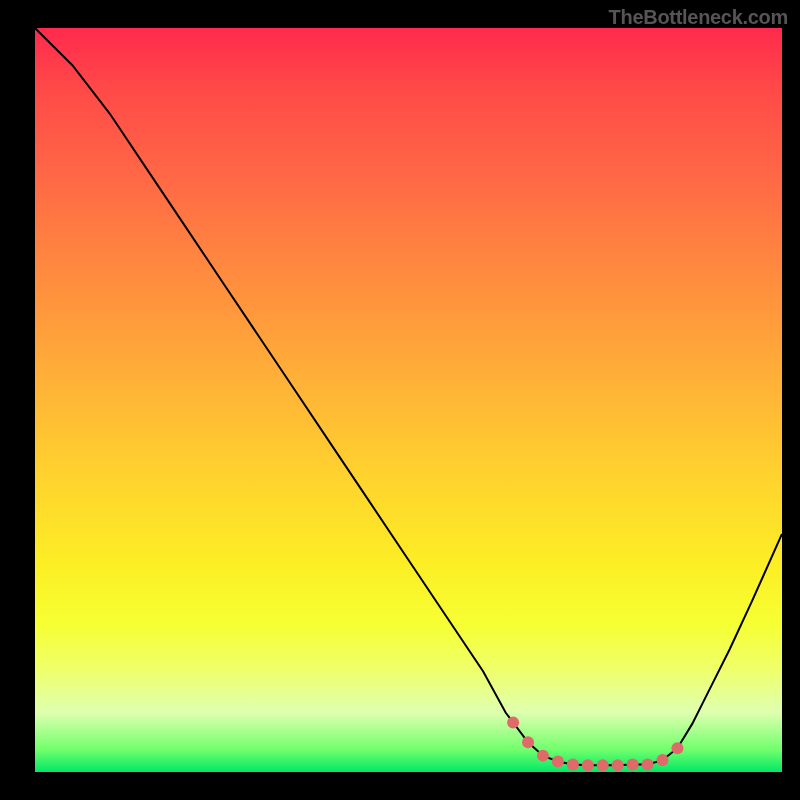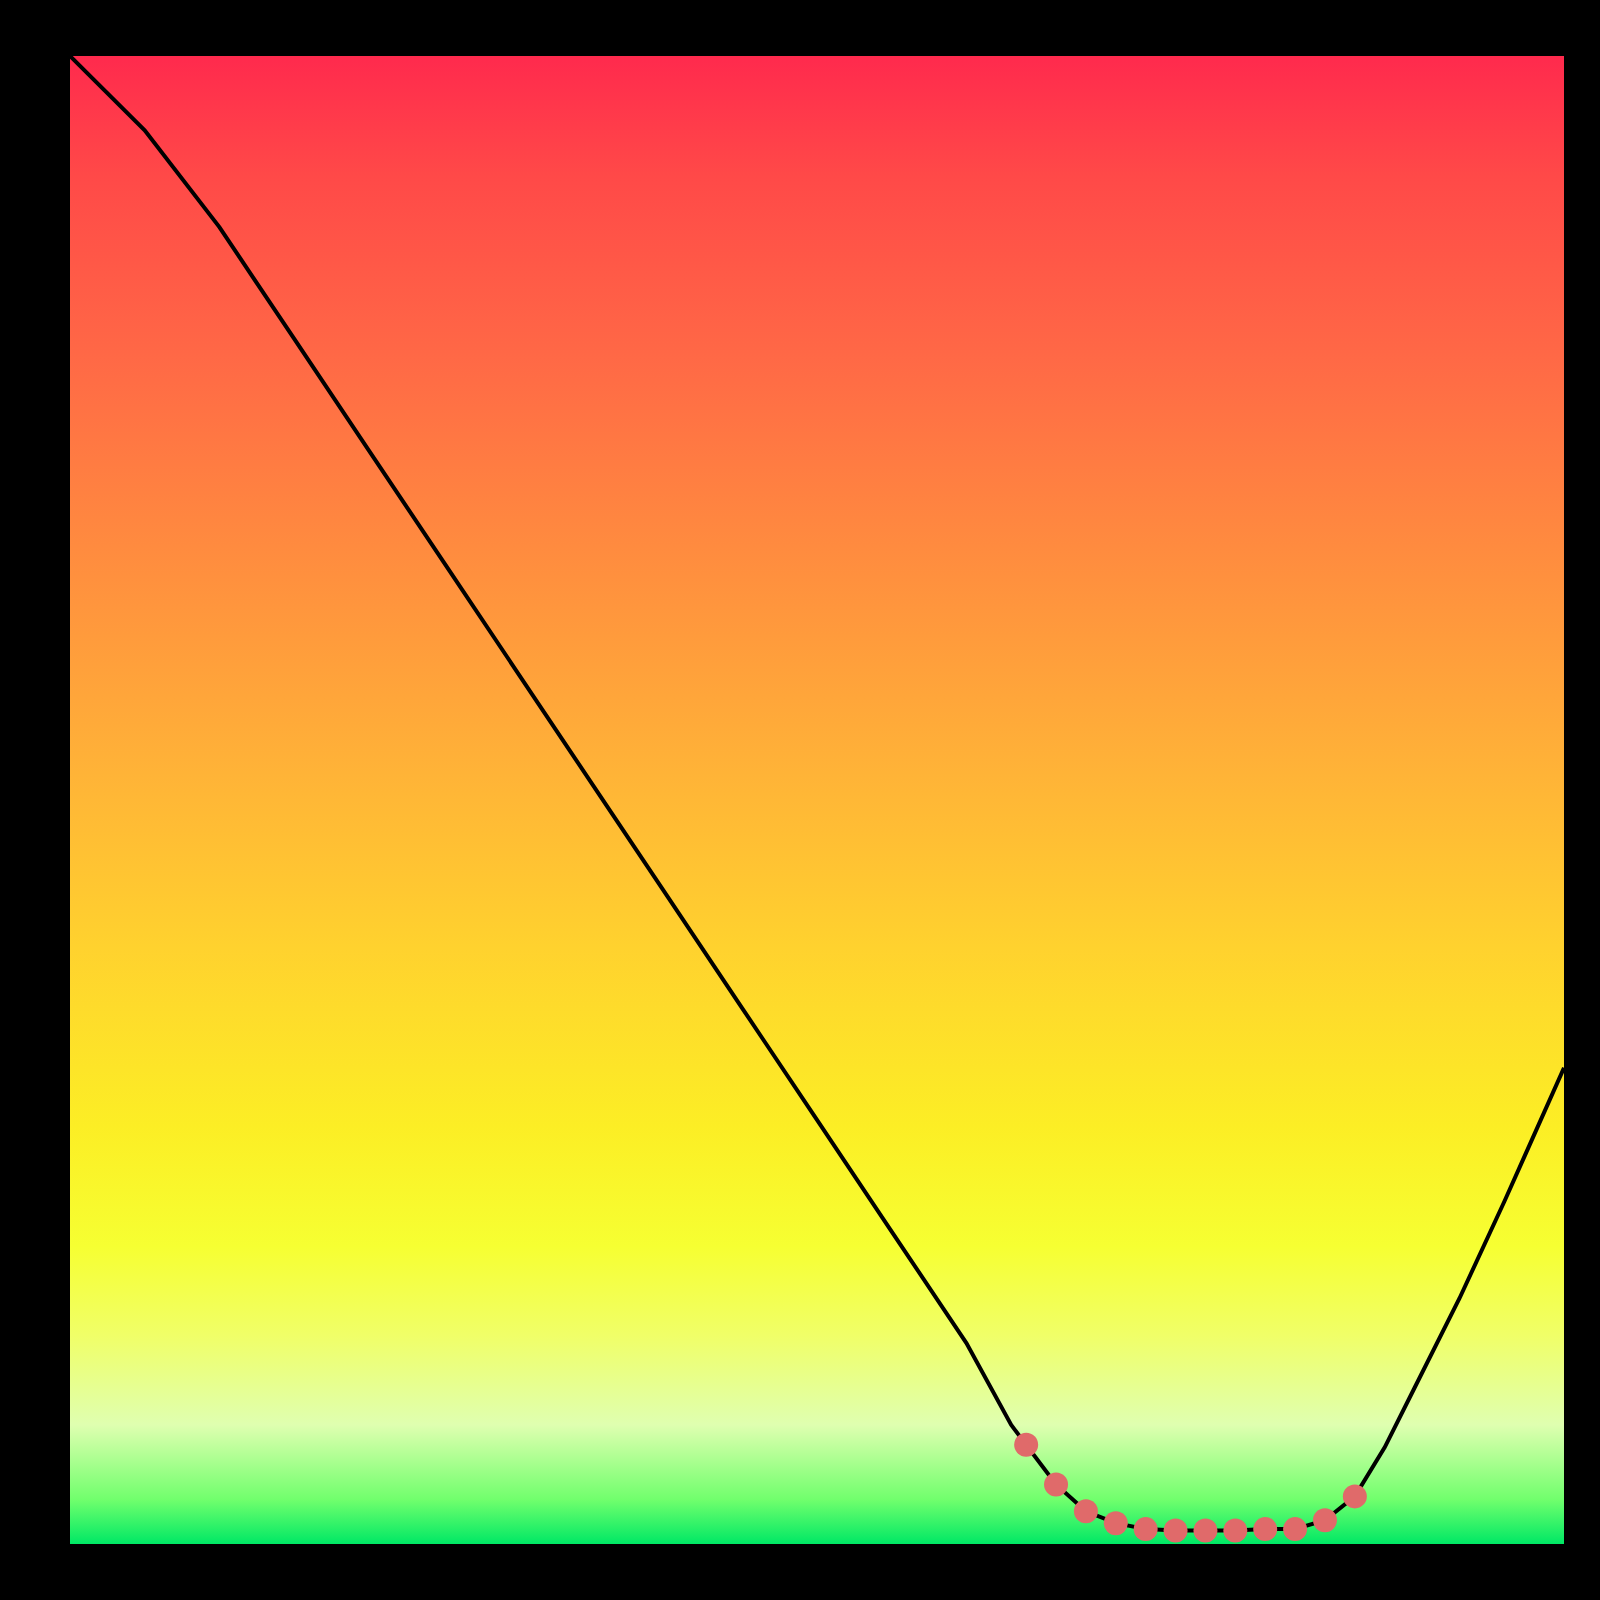--- a/index.html
+++ b/index.html
@@ -37,20 +37,21 @@
       #00e865 100%
     );
   }
   svg.curve { position: absolute; inset: 0; }
   svg.curve path { fill: none; stroke: #000; stroke-width: 2; }
   svg.curve circle { fill: #e06a6a; stroke: #e06a6a; stroke-width: 0; }
 </style>
 </head>
 <body>
 <div class="container">
+  <div class="watermark">TheBottleneck.com</div>
   <div class="plot">
     <div class="gradient"></div>
     <svg class="curve" viewBox="0 0 747 744" preserveAspectRatio="none">
       <path id="main-path" d="M 0.00 0.00 L 37.35 37.20 L 74.70 85.56 L 112.05 141.36 L 149.40 197.16 L 186.75 252.96 L 224.10 308.76 L 261.45 364.56 L 298.80 420.36 L 336.15 476.16 L 373.50 531.96 L 410.85 587.76 L 448.20 643.56 L 470.61 684.48 L 493.02 714.24 L 507.96 727.63 L 522.90 733.58 L 537.84 736.56 L 552.78 737.30 L 567.72 737.30 L 582.66 737.30 L 597.60 736.56 L 612.54 736.56 L 627.48 732.10 L 642.42 720.19 L 657.36 695.64 L 672.30 665.88 L 694.71 621.24 L 717.12 572.88 L 747.00 505.92"></path>
       <g id="dots">
           <circle cx="478.08" cy="694.40" r="6" fill="#e06a6a"></circle>
           <circle cx="493.02" cy="714.24" r="6" fill="#e06a6a"></circle>
           <circle cx="507.96" cy="727.63" r="6" fill="#e06a6a"></circle>
           <circle cx="522.90" cy="733.58" r="6" fill="#e06a6a"></circle>
           <circle cx="537.84" cy="736.56" r="6" fill="#e06a6a"></circle>

